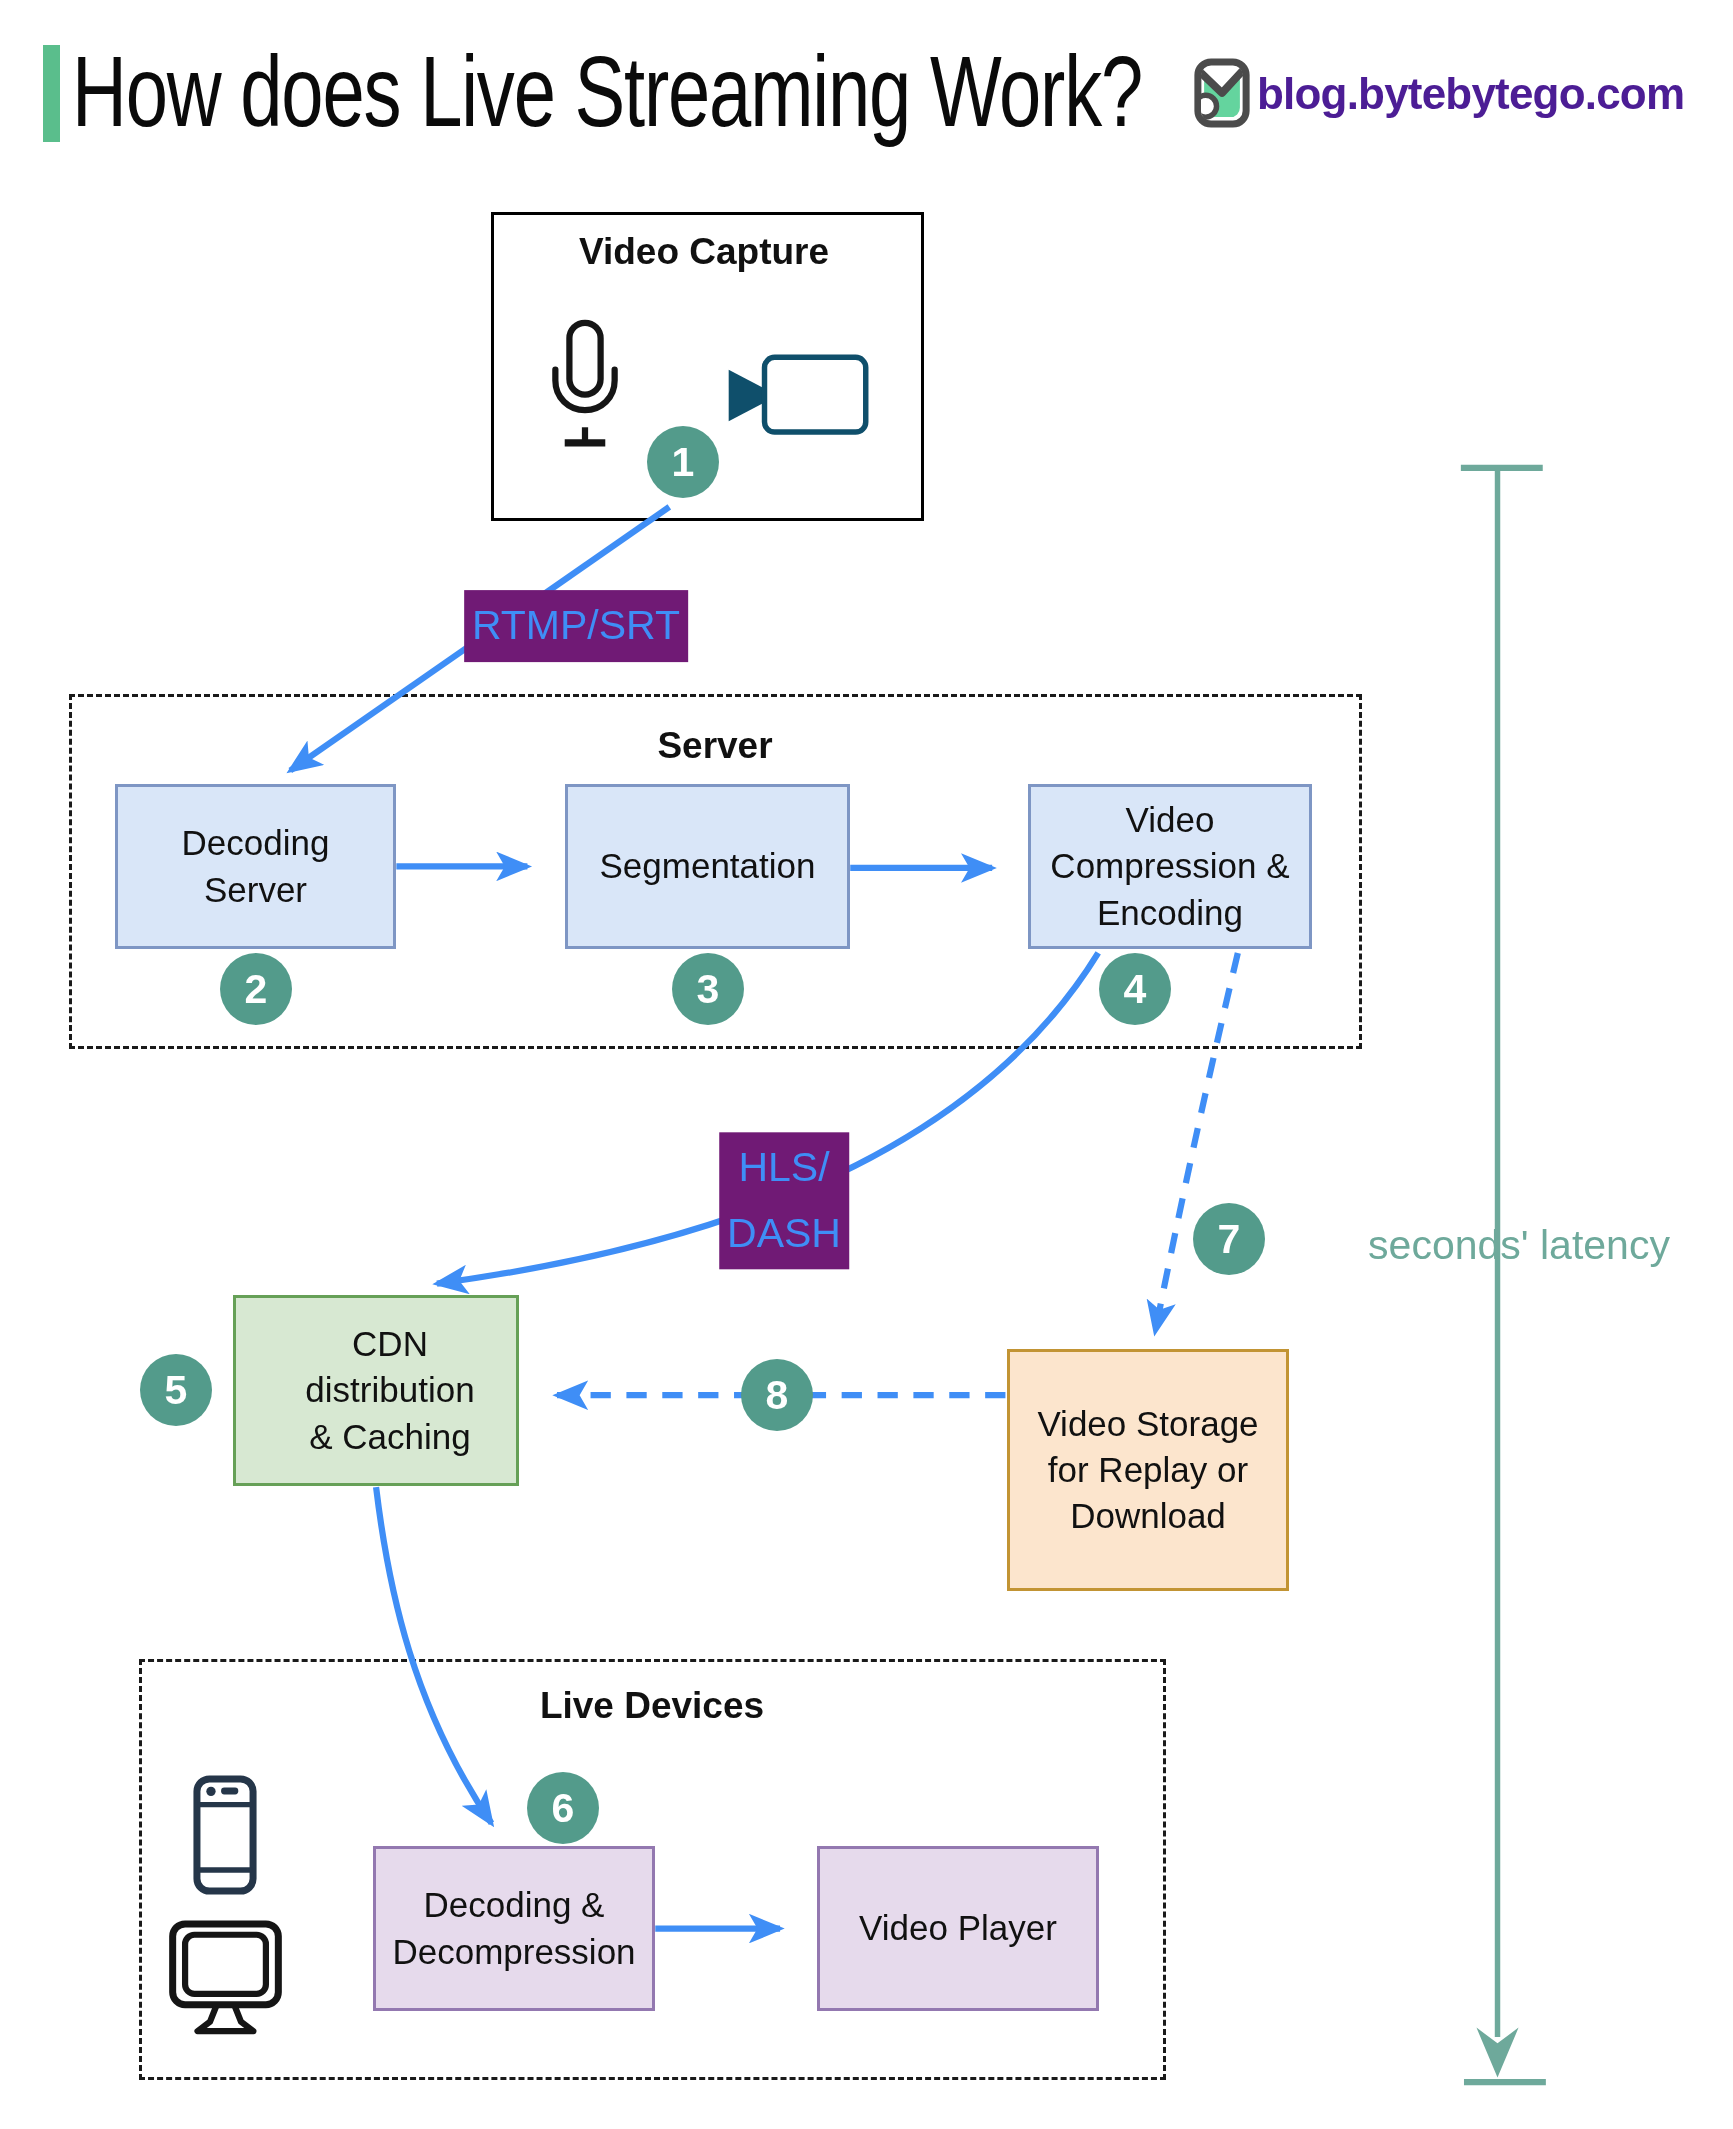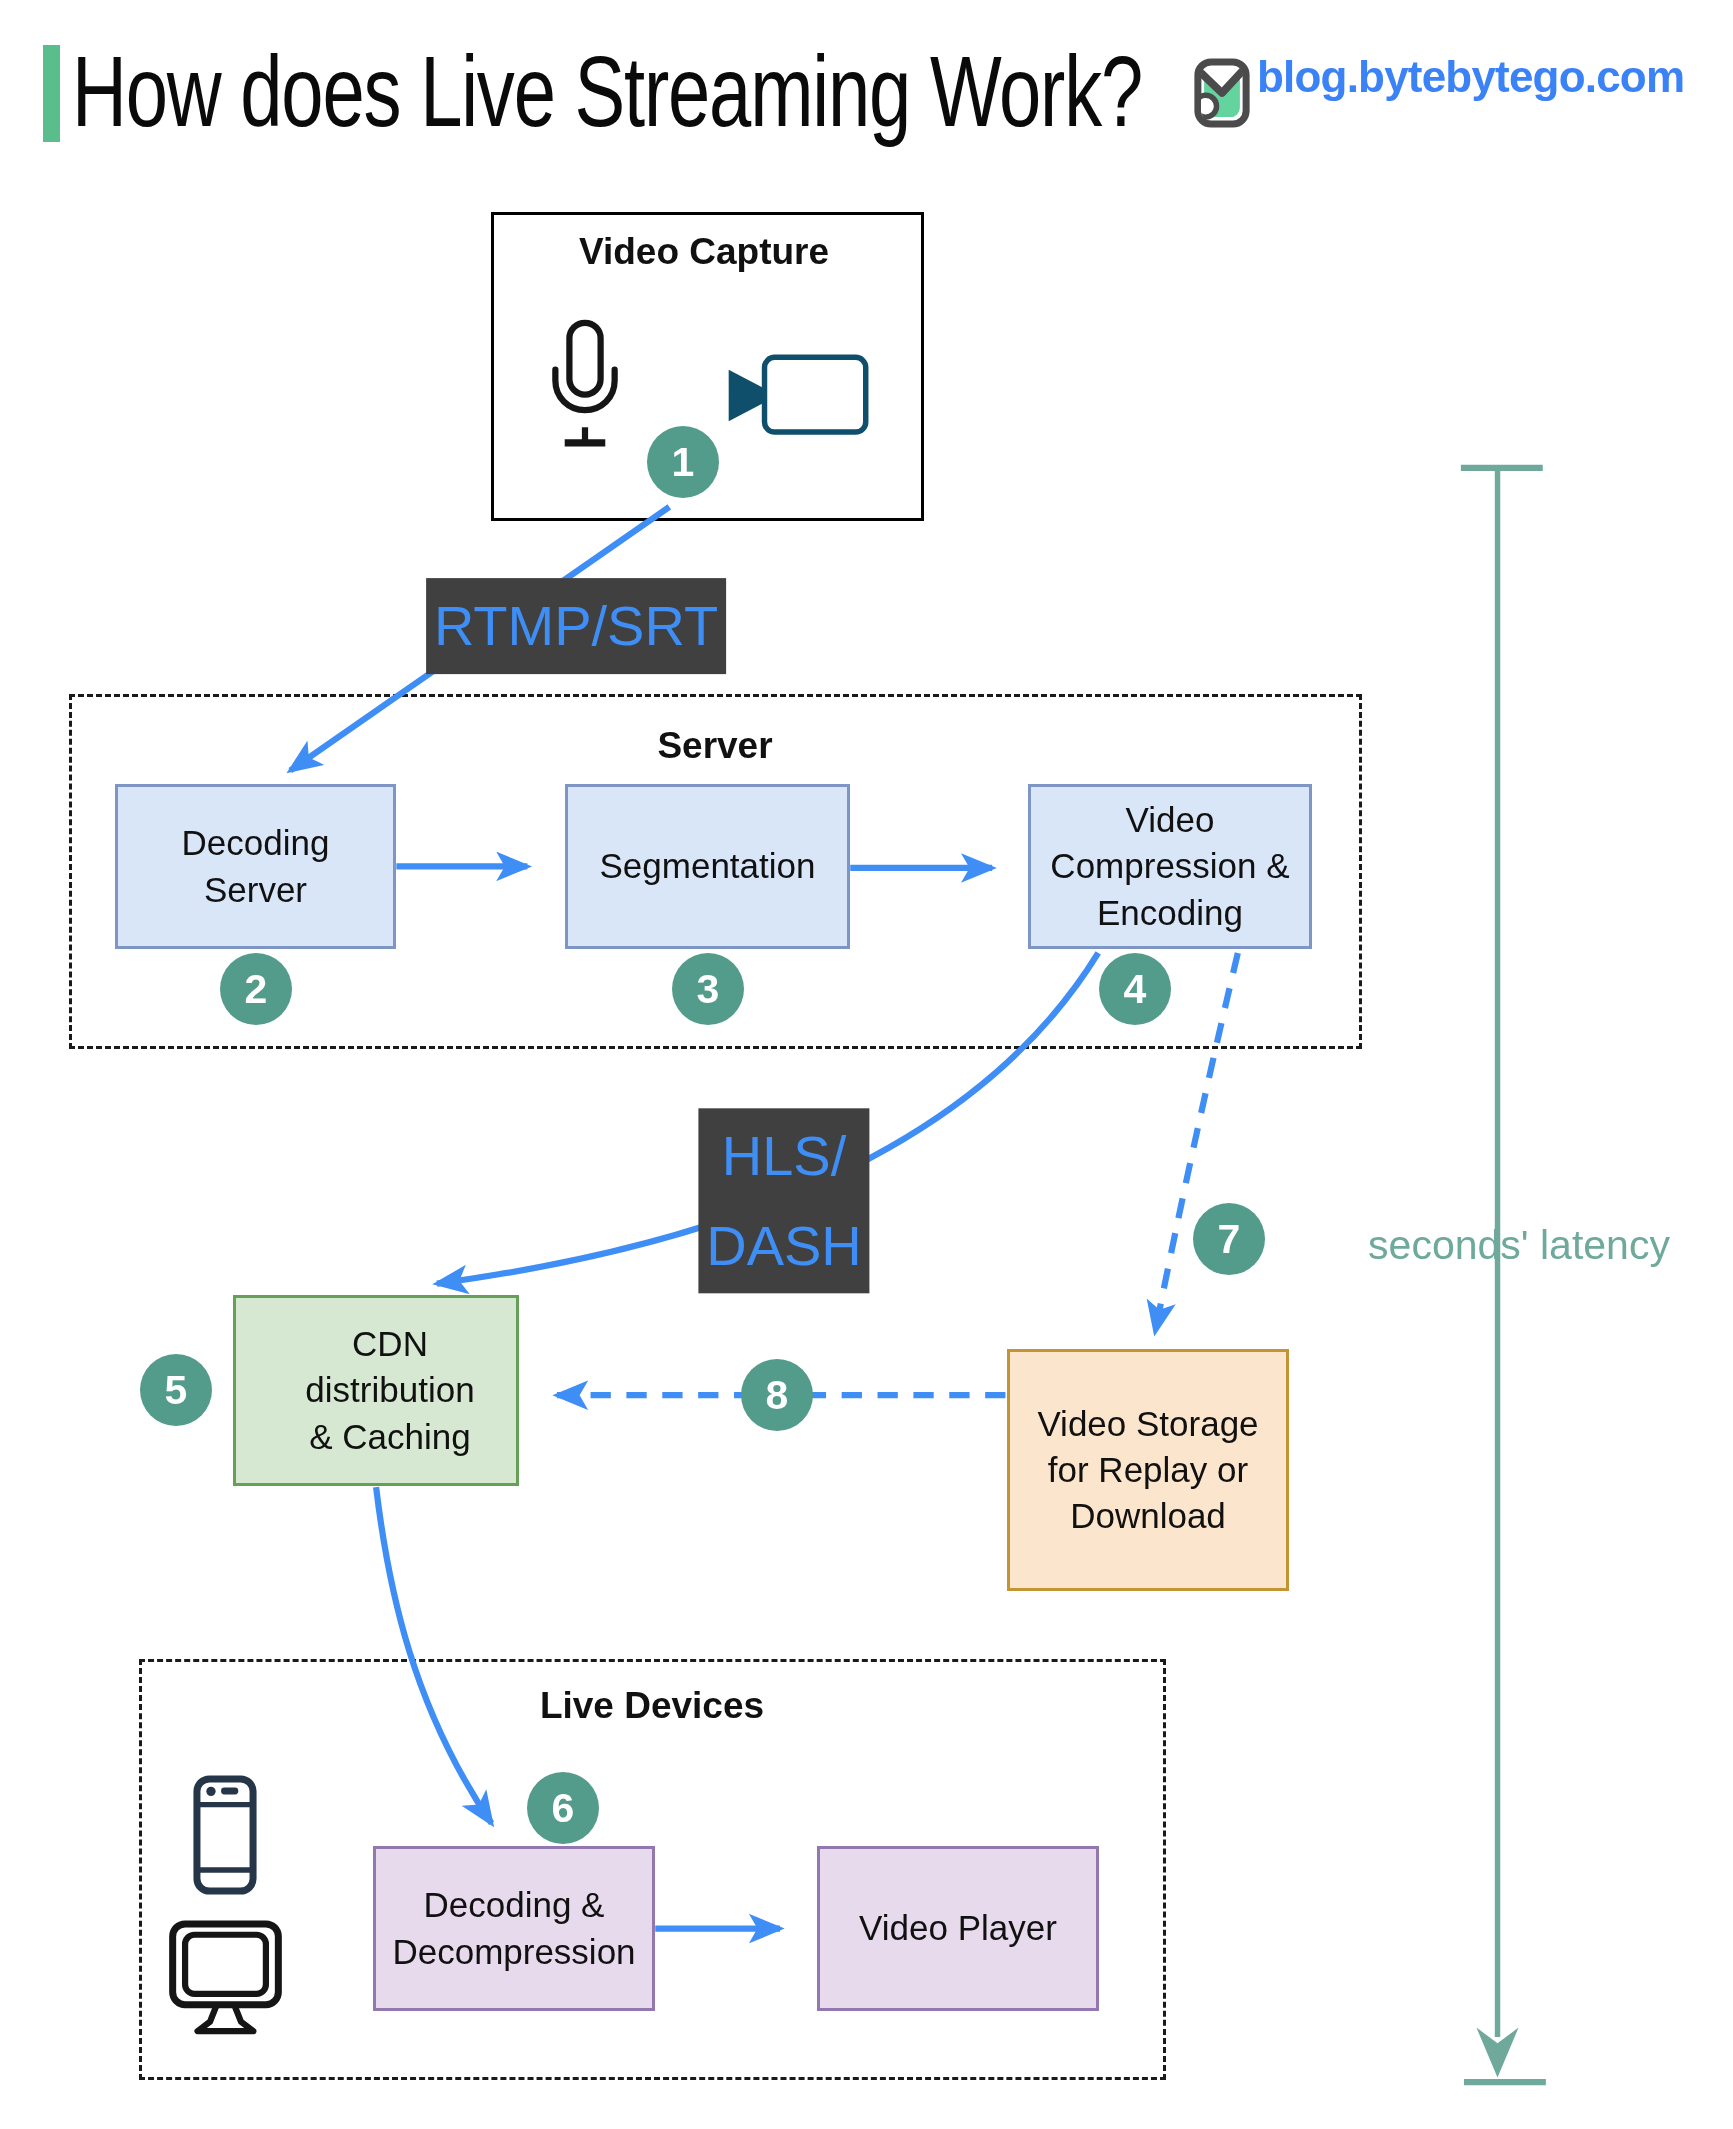--- a/index.html
+++ b/index.html
@@ -3,38 +3,38 @@
 <meta charset="utf-8">
 <style>
   html,body{margin:0;padding:0;background:#fff;}
   #canvas{position:relative;width:1734px;height:2129px;background:#fff;overflow:hidden;
           font-family:"Liberation Sans","DejaVu Sans",sans-serif;color:#111;}
   .abs{position:absolute;}
   
   #accent-bar{left:43px;top:45px;width:17px;height:97px;background:var(--accent-green,#5ABE8C);}
   #page-title{left:72px;top:41px;font-size:100px;font-weight:500;letter-spacing:-1.6px;white-space:nowrap;
               transform:scaleX(0.76);transform-origin:left top;line-height:101px;color:#0a0a0a;}
-  #brand{left:1257px;top:52px;font-size:44px;font-weight:700;letter-spacing:-0.8px;white-space:nowrap;color:#3b82f6;}
+  #brand{left:1257px;top:69px;font-size:44px;font-weight:700;letter-spacing:-0.8px;white-space:nowrap;color:#4c1d95;}
   
   .node{display:flex;align-items:center;justify-content:center;text-align:center;
         font-size:35px;line-height:1.32;white-space:pre-line;box-sizing:border-box;}
   .blue-node{background:var(--box-blue-fill,#D9E6F8);border:3.1px solid var(--box-blue-border,#7E96C4);}
   .green-node{background:var(--box-green-fill,#D7E8D2);border:3.1px solid var(--box-green-border,#66A057);}
   .orange-node{background:var(--box-orange-fill,#FCE5CD);border:3.1px solid var(--box-orange-border,#C29434);}
   .purple-node{background:var(--box-purple-fill,#E6DAEC);border:3.1px solid var(--box-purple-border,#9378B0);}
   .group-box{box-sizing:border-box;border:3.1px dashed #1a1a1a;background:transparent;}
   #video-capture-box{border:3.1px solid #000;background:#fff;}
   .group-title{font-size:37px;font-weight:700;text-align:right;transform:translateX(-50%);white-space:nowrap;}
   
   .step-circle{width:72px;height:72px;border-radius:50%;background:var(--step-teal,#539B8B);
                color:#fff;font-size:41px;font-weight:700;display:flex;align-items:center;justify-content:center;
                z-index:6;}
   
-  .edge-label{color:var(--arrow-blue,#3F8EF6);font-size:56px;line-height:1.6;text-align:center;
-              transform:translate(-50%,-50%);background:#404040;padding:3.1px 7.8px;white-space:pre-line;z-index:5;}
+  .edge-label{color:var(--arrow-blue,#3F8EF6);font-size:41px;line-height:1.6;text-align:center;
+              transform:translate(-50%,-50%);background:#701a75;padding:3.1px 7.8px;white-space:pre-line;z-index:5;}
   #latency-label{color:var(--latency-teal,#6EA99B);font-size:41px;transform:translate(-50%,-50%);
                  white-space:nowrap;z-index:5;}
   
   #edges-svg{position:absolute;left:0;top:0;width:1734px;height:2129px;z-index:4;pointer-events:none;}
   .edge{stroke:var(--arrow-blue,#3F8EF6);stroke-width:8;fill:none;}
   .edge-dashed{stroke:var(--arrow-blue,#3F8EF6);stroke-width:8;fill:none;stroke-dasharray:26 20;}
   .arrowhead{fill:var(--arrow-blue,#3F8EF6);}
   .latency-line{stroke:var(--latency-teal,#6EA99B);fill:none;}
   .latency-fill{fill:var(--latency-teal,#6EA99B);}
   .icon-stroke-black{stroke:#151515;fill:none;}

